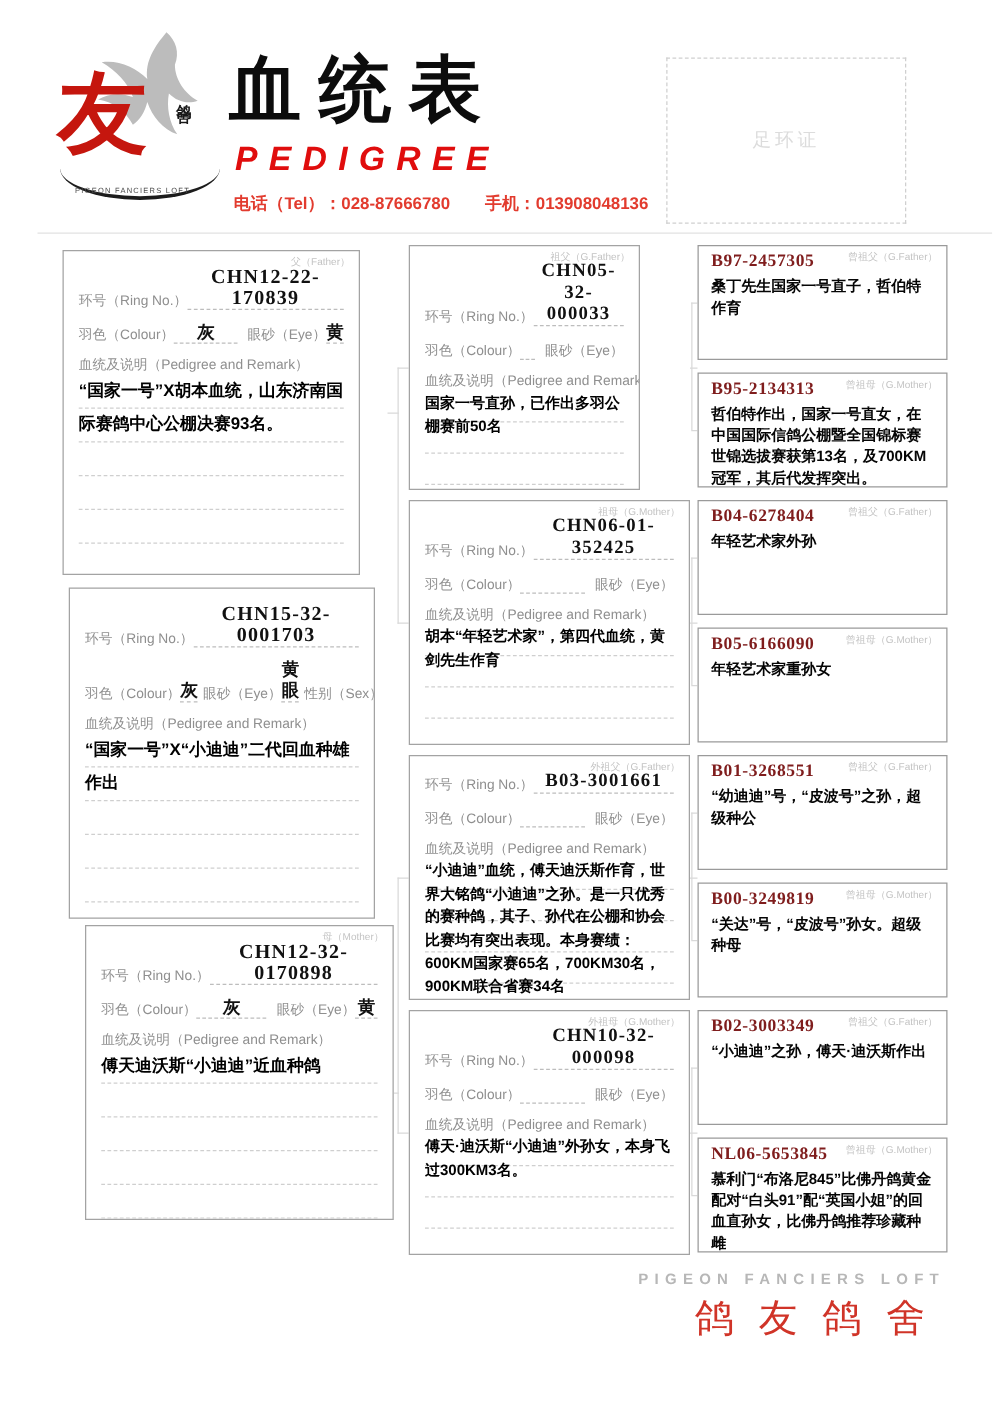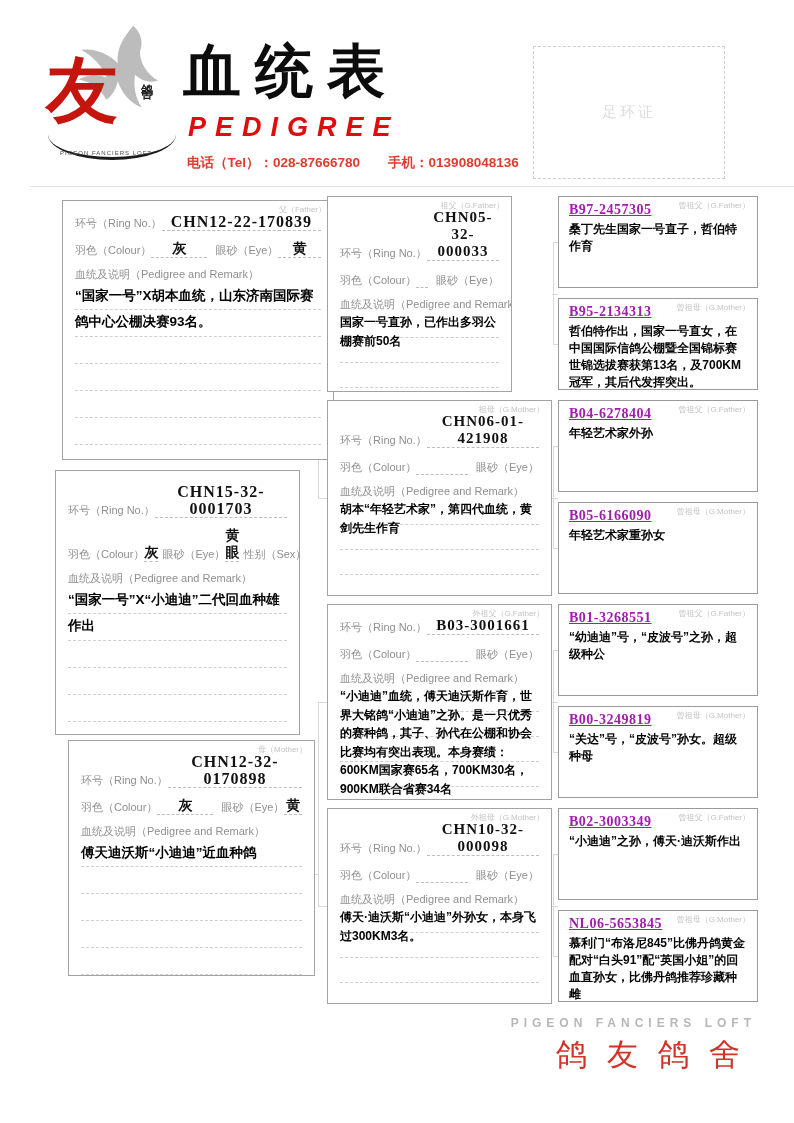--- a/index.html
+++ b/index.html
@@ -47,21 +47,21 @@
   .remark-text{position:relative;z-index:1;font-weight:bold;font-size:13.5px;
                line-height:26px;color:#000000;}
   .mid .remark-text{font-size:12px;line-height:18.5px;}
   .mid .rule{height:24px;}
   .mid .ring-row .fvalue{font-size:15px;}
 
   
   .gbox{position:absolute;left:558px;width:200px;height:92px;border:1px solid #9a9a9a;
         background:#fff;padding:5px 10px 0 10px;box-sizing:border-box;overflow:hidden;}
   .gring{font-family:"Liberation Serif",serif;font-weight:bold;font-size:14px;
-         letter-spacing:.5px;color:#a21caf;text-decoration:underline;}
+         letter-spacing:.5px;color:#7f1d1d;}
   .gremark{margin-top:3px;font-weight:bold;font-size:12px;line-height:17px;color:#050505;}
 
   
   .conn{position:absolute;background:#d9d9d9;}
 
   
   .foot-en{position:absolute;right:38px;top:1016px;font-size:12px;font-weight:bold;
            letter-spacing:5px;color:#b7b7b7;}
   .foot-cn{position:absolute;right:34px;top:1034px;font-size:31px;font-weight:400;
            letter-spacing:20px;color:#d03428;margin-left:40px;}
@@ -110,21 +110,21 @@
   <div class="conn" style="left:552px;top:906px;width:6px;height:1px"></div>
   <div class="conn" style="left:553px;top:242px;width:5px;height:1px"></div>
   <div class="conn" style="left:553px;top:344px;width:5px;height:1px"></div>
   <div class="conn" style="left:553px;top:446px;width:5px;height:1px"></div>
   <div class="conn" style="left:553px;top:548px;width:5px;height:1px"></div>
   <div class="conn" style="left:553px;top:650px;width:5px;height:1px"></div>
   <div class="conn" style="left:553px;top:752px;width:5px;height:1px"></div>
   <div class="conn" style="left:553px;top:854px;width:5px;height:1px"></div>
   <div class="conn" style="left:553px;top:956px;width:5px;height:1px"></div>
 
-  <div class="box" style="left:62px;top:200px;width:272px;height:260px">
+  <div class="box" style="left:50px;top:200px;width:238px;height:260px">
     <div class="corner">父（Father）</div>
     <div class="row ring-row">
       <span class="flabel">环号（Ring No.）</span>
       <span class="fvalue">CHN12-22-170839</span>
     </div>
     <div class="row">
       <span class="flabel">羽色（Colour）</span>
       <span class="fvalue val-colour">灰</span>
       <span class="flabel" style="margin-left:8px">眼砂（Eye）</span>
       <span class="fvalue val-eye">黄</span>
@@ -217,21 +217,21 @@
           <i class="rule"></i>
         </div>
       <div class="remark-text">国家一号直孙，已作出多羽公棚赛前50名</div>
     </div>
   </div>
 
   <div class="box mid" style="left:327px;top:400px;width:225px;height:196px">
     <div class="corner">祖母（G.Mother）</div>
     <div class="row ring-row">
       <span class="flabel">环号（Ring No.）</span>
-      <span class="fvalue">CHN06-01-421908</span>
+      <span class="fvalue">CHN06-01-352425</span>
     </div>
     <div class="row">
       <span class="flabel">羽色（Colour）</span>
       <span class="fvalue val-colour"></span>
       <span class="flabel" style="margin-left:8px">眼砂（Eye）</span>
       <span class="fvalue val-eye"></span>
     </div>
     <div class="flabel remark-label">血统及说明（Pedigree and Remark）</div>
     <div class="remark-area" style="height:100px">
       <div class="ruled">

